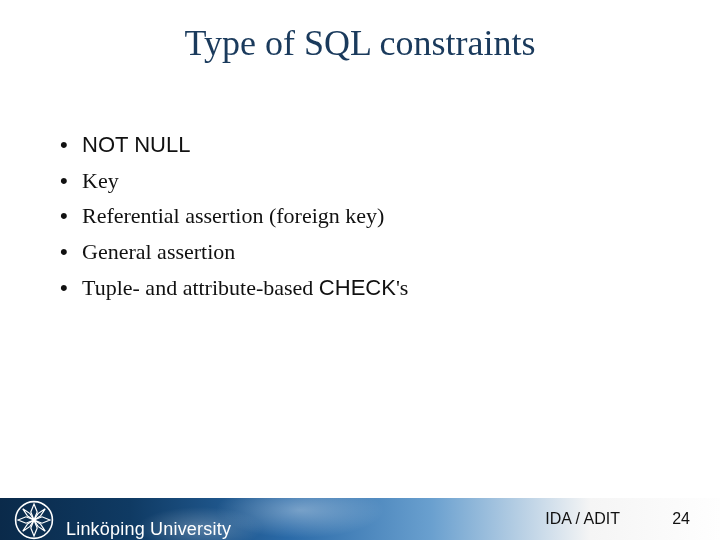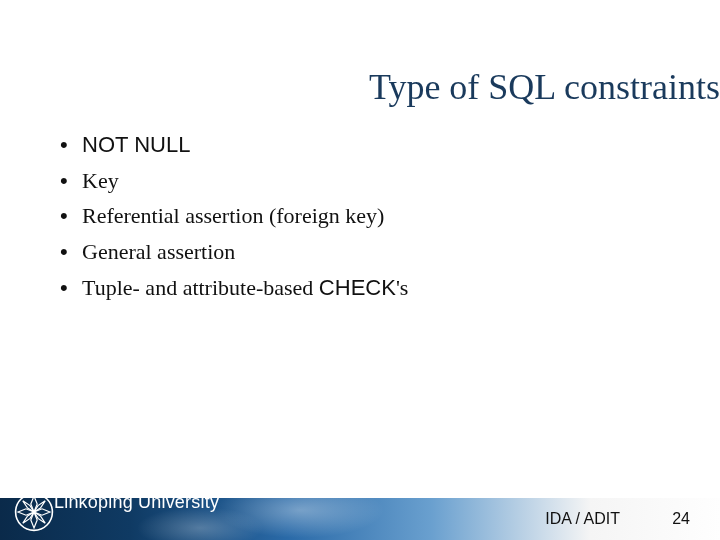--- a/index.html
+++ b/index.html
@@ -17,26 +17,25 @@
     width: 720px;
     height: 540px;
     position: relative;
     box-sizing: border-box;
   }
   .title {
     position: absolute;
     top: 22px;
     left: 0;
     right: 0;
-    text-align: right;
+    text-align: center;
     font-size: 36px;
     font-weight: 400;
     color: #1a3a5c;
     font-family: Georgia, 'Times New Roman', serif;
-    margin-top: 44px;
   }
   .content {
     position: absolute;
     top: 130px;
     left: 60px;
     right: 60px;
   }
   .bullet-row {
     display: flex;
     align-items: flex-start;
@@ -89,22 +88,22 @@
     background:
       radial-gradient(ellipse 120px 40px at 300px 12px, rgba(255,255,255,0.35), rgba(255,255,255,0) 70%),
       radial-gradient(ellipse 90px 30px at 200px 30px, rgba(255,255,255,0.25), rgba(255,255,255,0) 70%);
   }
   .logo-wrap {
     position: absolute;
     left: 14px;
     bottom: 0px;
     height: 48px;
     display: flex;
-    align-items: flex-start;
-    gap: 0;
+    align-items: flex-end;
+    gap: 12px;
   }
   .logo-icon {
     width: 40px;
     height: 40px;
   }
   .logo-text {
     color: #ffffff;
     font-family: Arial, Helvetica, sans-serif;
     font-size: 18px;
     font-weight: 400;

